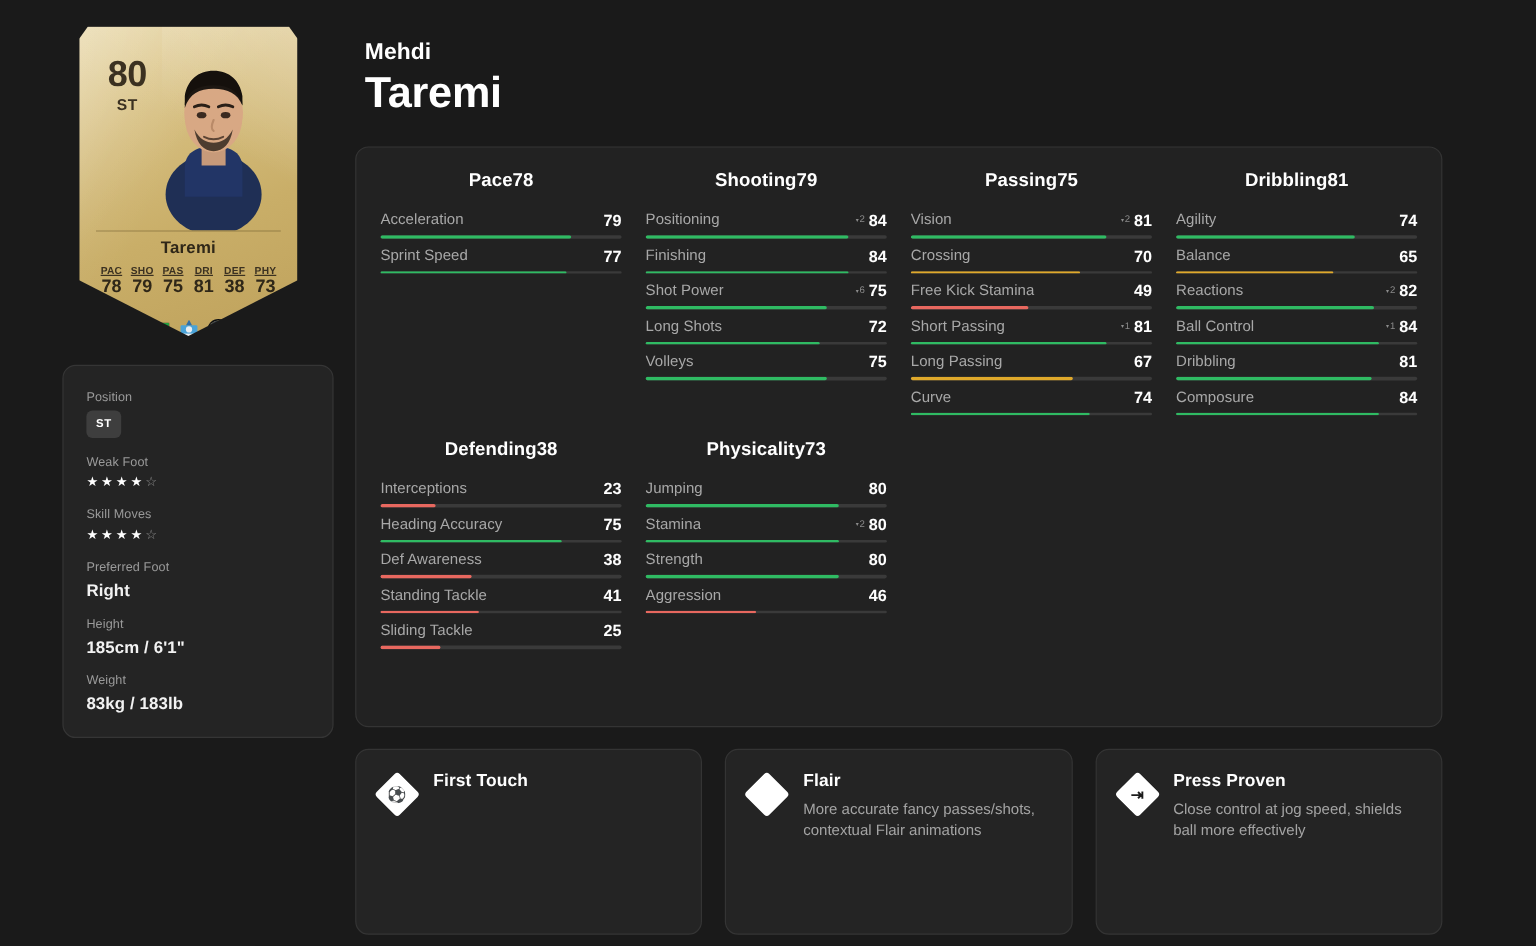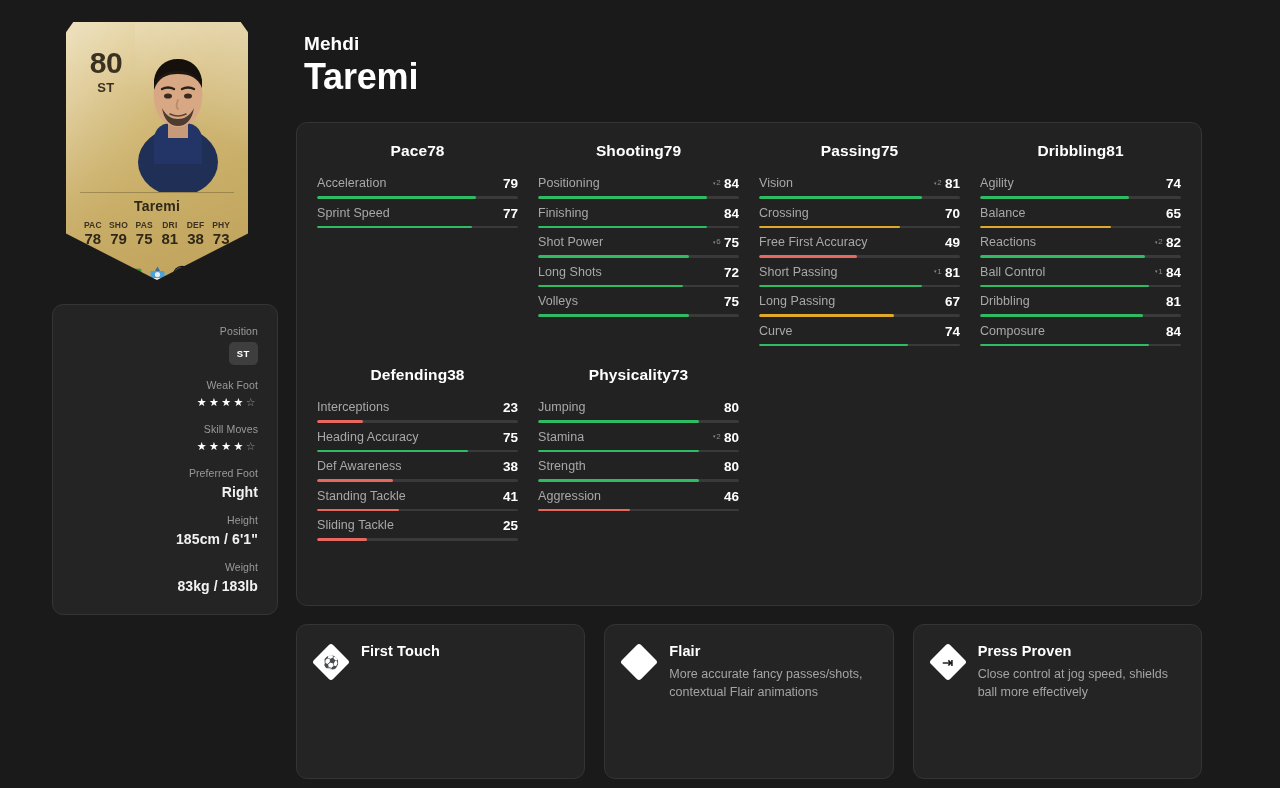--- a/index.html
+++ b/index.html
@@ -39,36 +39,36 @@
 
   .pc-portrait {
     position: absolute; left: 52px; top: 22px; width: 120px; height: 148px;
     overflow: hidden;
   }
   .pc-divider { position: absolute; left: 14px; right: 14px; top: 170px; height: 1px; background: rgba(90,70,35,0.38); }
   .pc-name { position: absolute; left: 0; right: 0; top: 176px; text-align: center;
     font-size: 14px; font-weight: bold; color: #2f2718; letter-spacing: 0.2px; }
   .pc-stats { position: absolute; left: 8px; right: 8px; top: 198px; display: flex; justify-content: space-between; padding: 0 6px; }
   .pc-stat { text-align: center; flex: 1; }
-  .pc-stat .lbl { font-size: 8.5px; font-weight: bold; color: #3b3121; letter-spacing: 0.2px; }
+  .pc-stat .lbl { font-size: 8.5px; font-weight: bold; color: #3b3121; letter-spacing: 0.2px; text-decoration: underline; }
   .pc-stat .val { font-size: 15px; font-weight: bold; color: #2f2718; line-height: 1.15; }
   .pc-badges { position: absolute; left: 0; right: 0; top: 244px; display: flex; justify-content: center; gap: 9px; align-items: center; }
   .badge-flag { width: 17px; height: 12px; border-radius: 1px; overflow: hidden; display: flex; flex-direction: column;
     box-shadow: 0 0 0 0.5px rgba(0,0,0,0.25); }
   .badge-flag i { display: block; height: 33.33%; width: 100%; }
   .badge-club { width: 15px; height: 17px; position: relative; }
   .badge-league { width: 16px; height: 16px; border-radius: 50%; background: radial-gradient(circle at 42% 36%, #4a5560 0%, #2b3138 58%, #15181c 100%);
     box-shadow: 0 0 0 1.2px #0d0f11; }
 
   
   .info-panel {
     margin-top: 24px; width: 226px; background: #242424;
     border: 1px solid #353535; border-radius: 11px; padding: 20px 19px 20px;
   }
-  .info-row { margin-bottom: 14px; text-align: right; }
+  .info-row { margin-bottom: 14px; }
   .info-row:last-child { margin-bottom: 0; }
   .info-label { font-size: 10.5px; color: #9a9a9a; margin-bottom: 5px; letter-spacing: 0.1px; }
   .info-value { font-size: 14px; color: #f2f2f2; font-weight: bold; letter-spacing: 0.1px; }
   .pos-chip { display: inline-block; background: #3e3e3e; color: #ffffff; font-size: 9.5px; font-weight: bold;
     padding: 6px 8px; border-radius: 5px; letter-spacing: 0.6px; }
   .stars { font-size: 11px; letter-spacing: 2.4px; color: #ffffff; line-height: 1.2; }
   .stars .empty { color: #8d8d8d; }
 
   
   .header { position: absolute; left: 304px; top: 34px; }
@@ -348,21 +348,21 @@
               <span class="si-right">
                 <span class="si-val">70</span>
               </span>
             </div>
             <div class="si-bar">
               <div class="si-fill" style="width: 70%; background: rgb(224, 169, 43);"></div>
             </div>
           </div>
           <div class="stat-item">
             <div class="si-top">
-              <span class="si-name">Free First Accuracy</span>
+              <span class="si-name">Free Kick Stamina</span>
               <span class="si-right">
                 <span class="si-val">49</span>
               </span>
             </div>
             <div class="si-bar">
               <div class="si-fill" style="width: 49%; background: rgb(232, 104, 95);"></div>
             </div>
           </div>
           <div class="stat-item">
             <div class="si-top">

